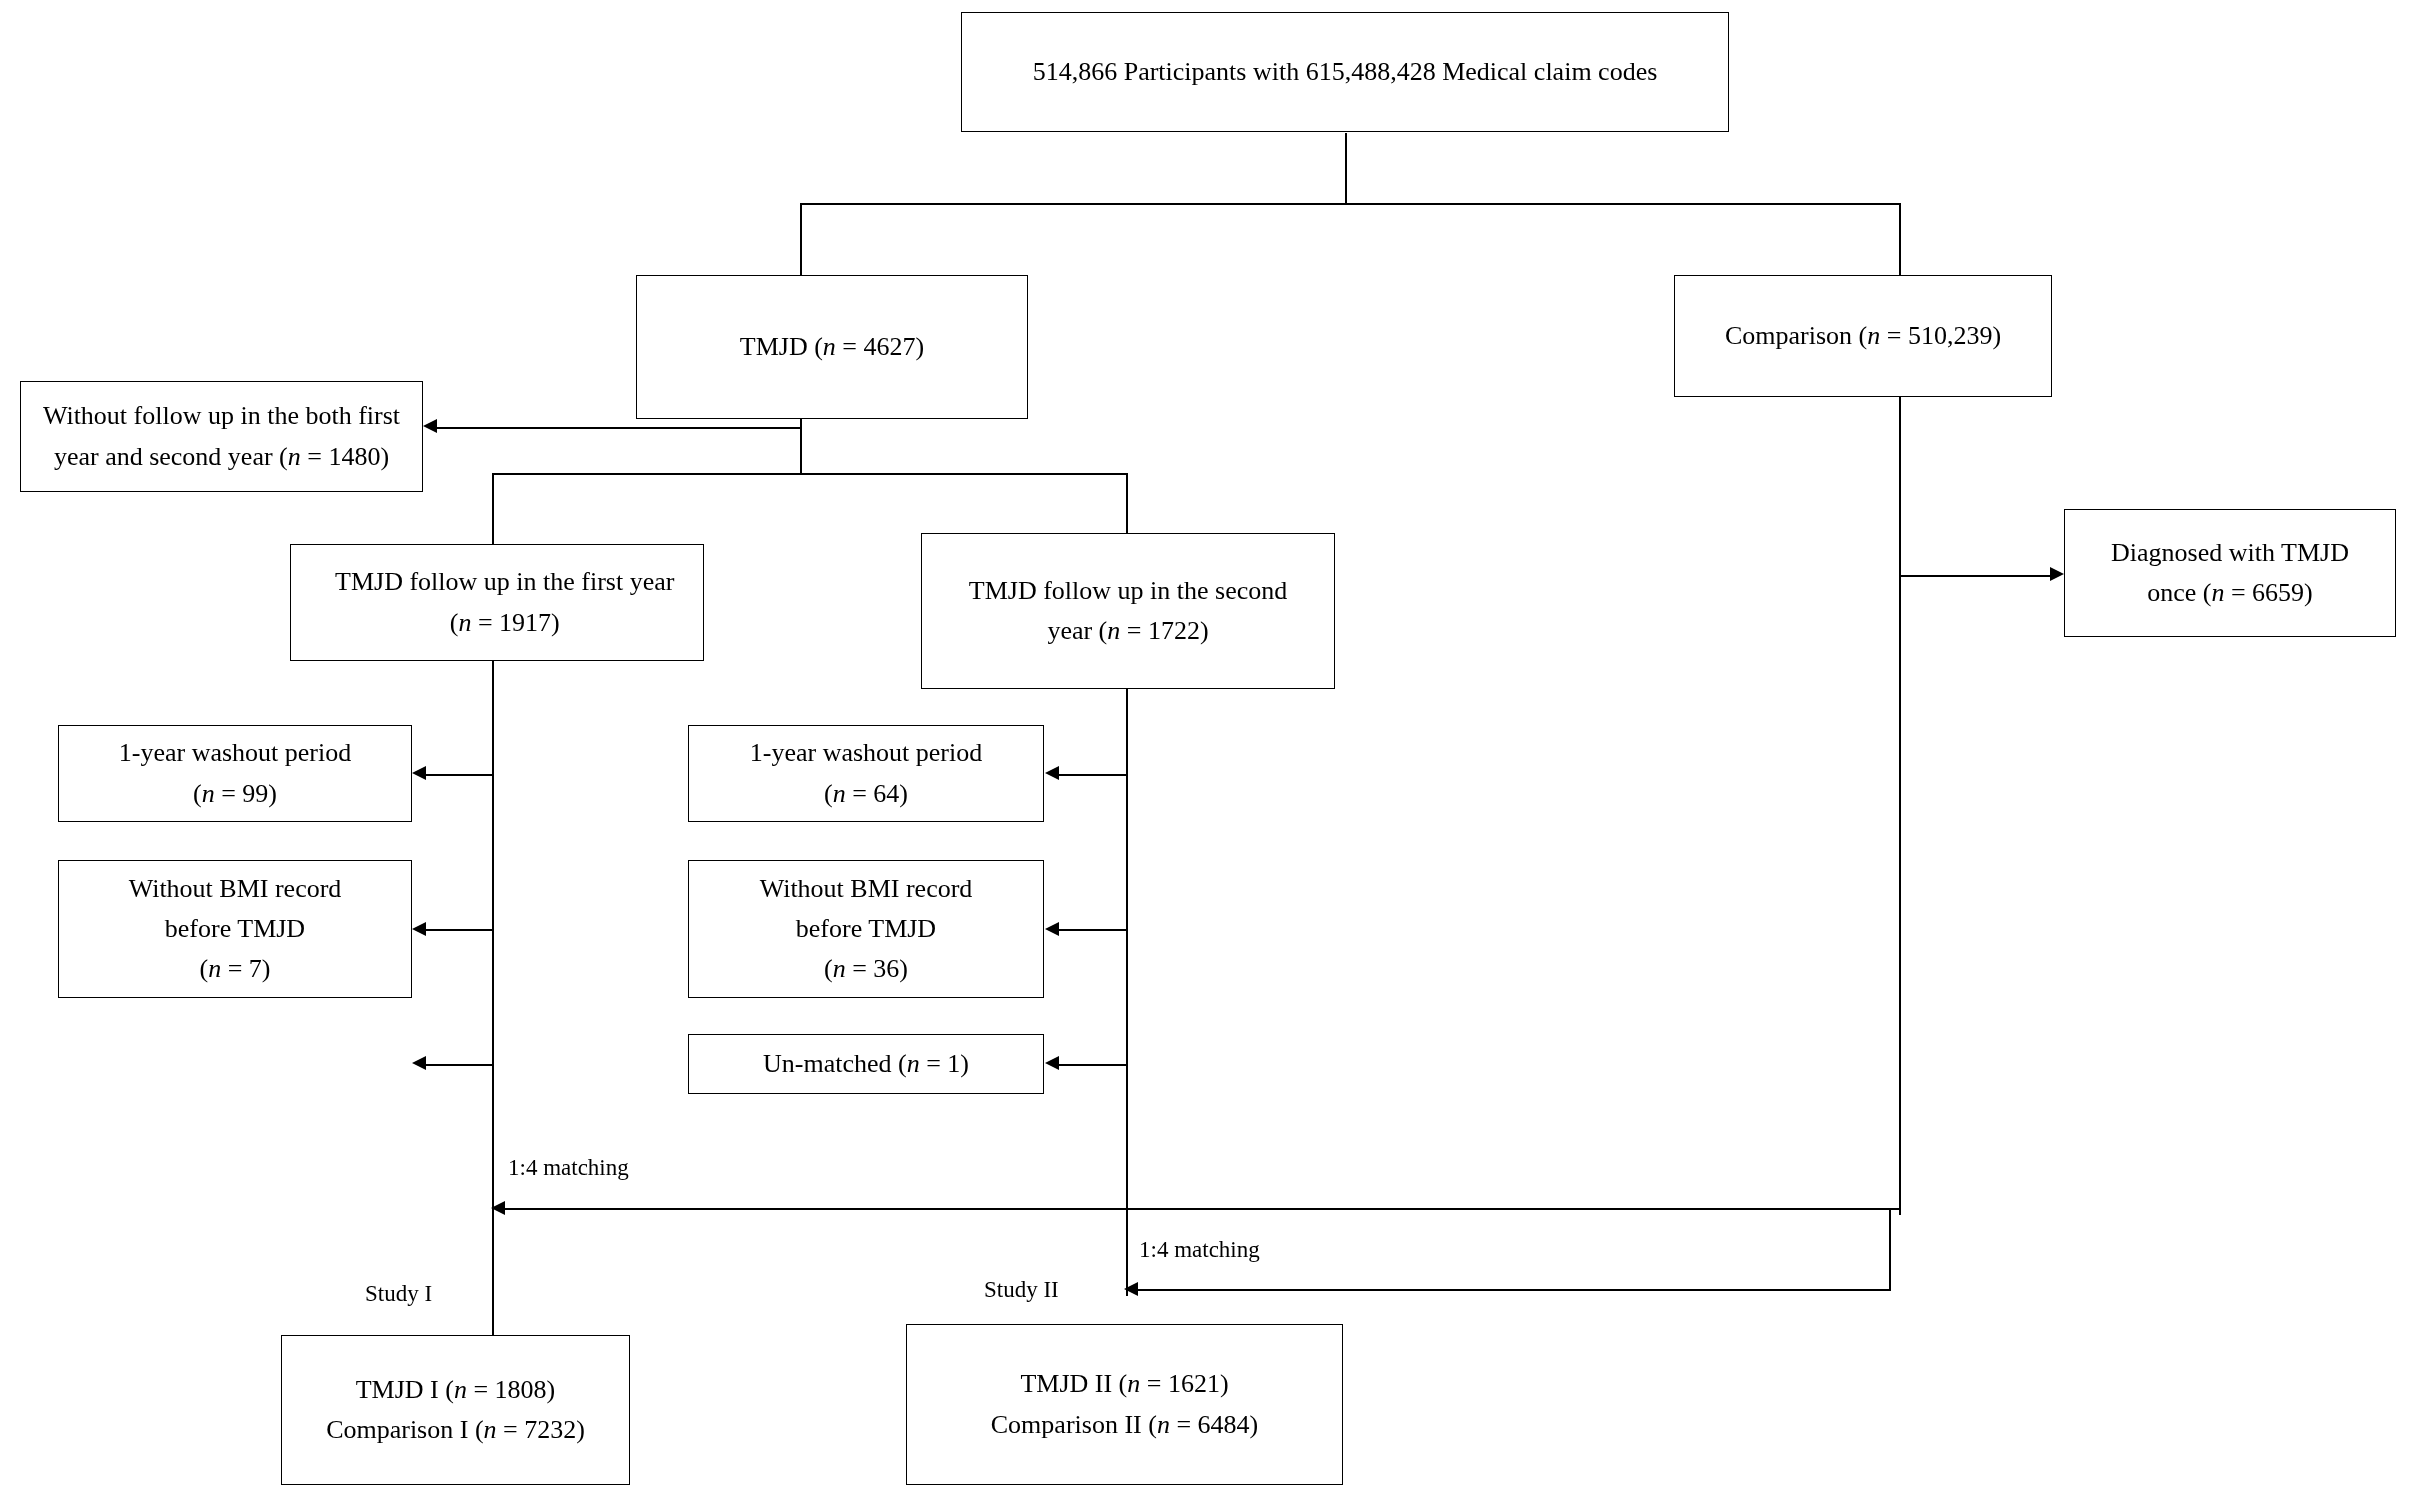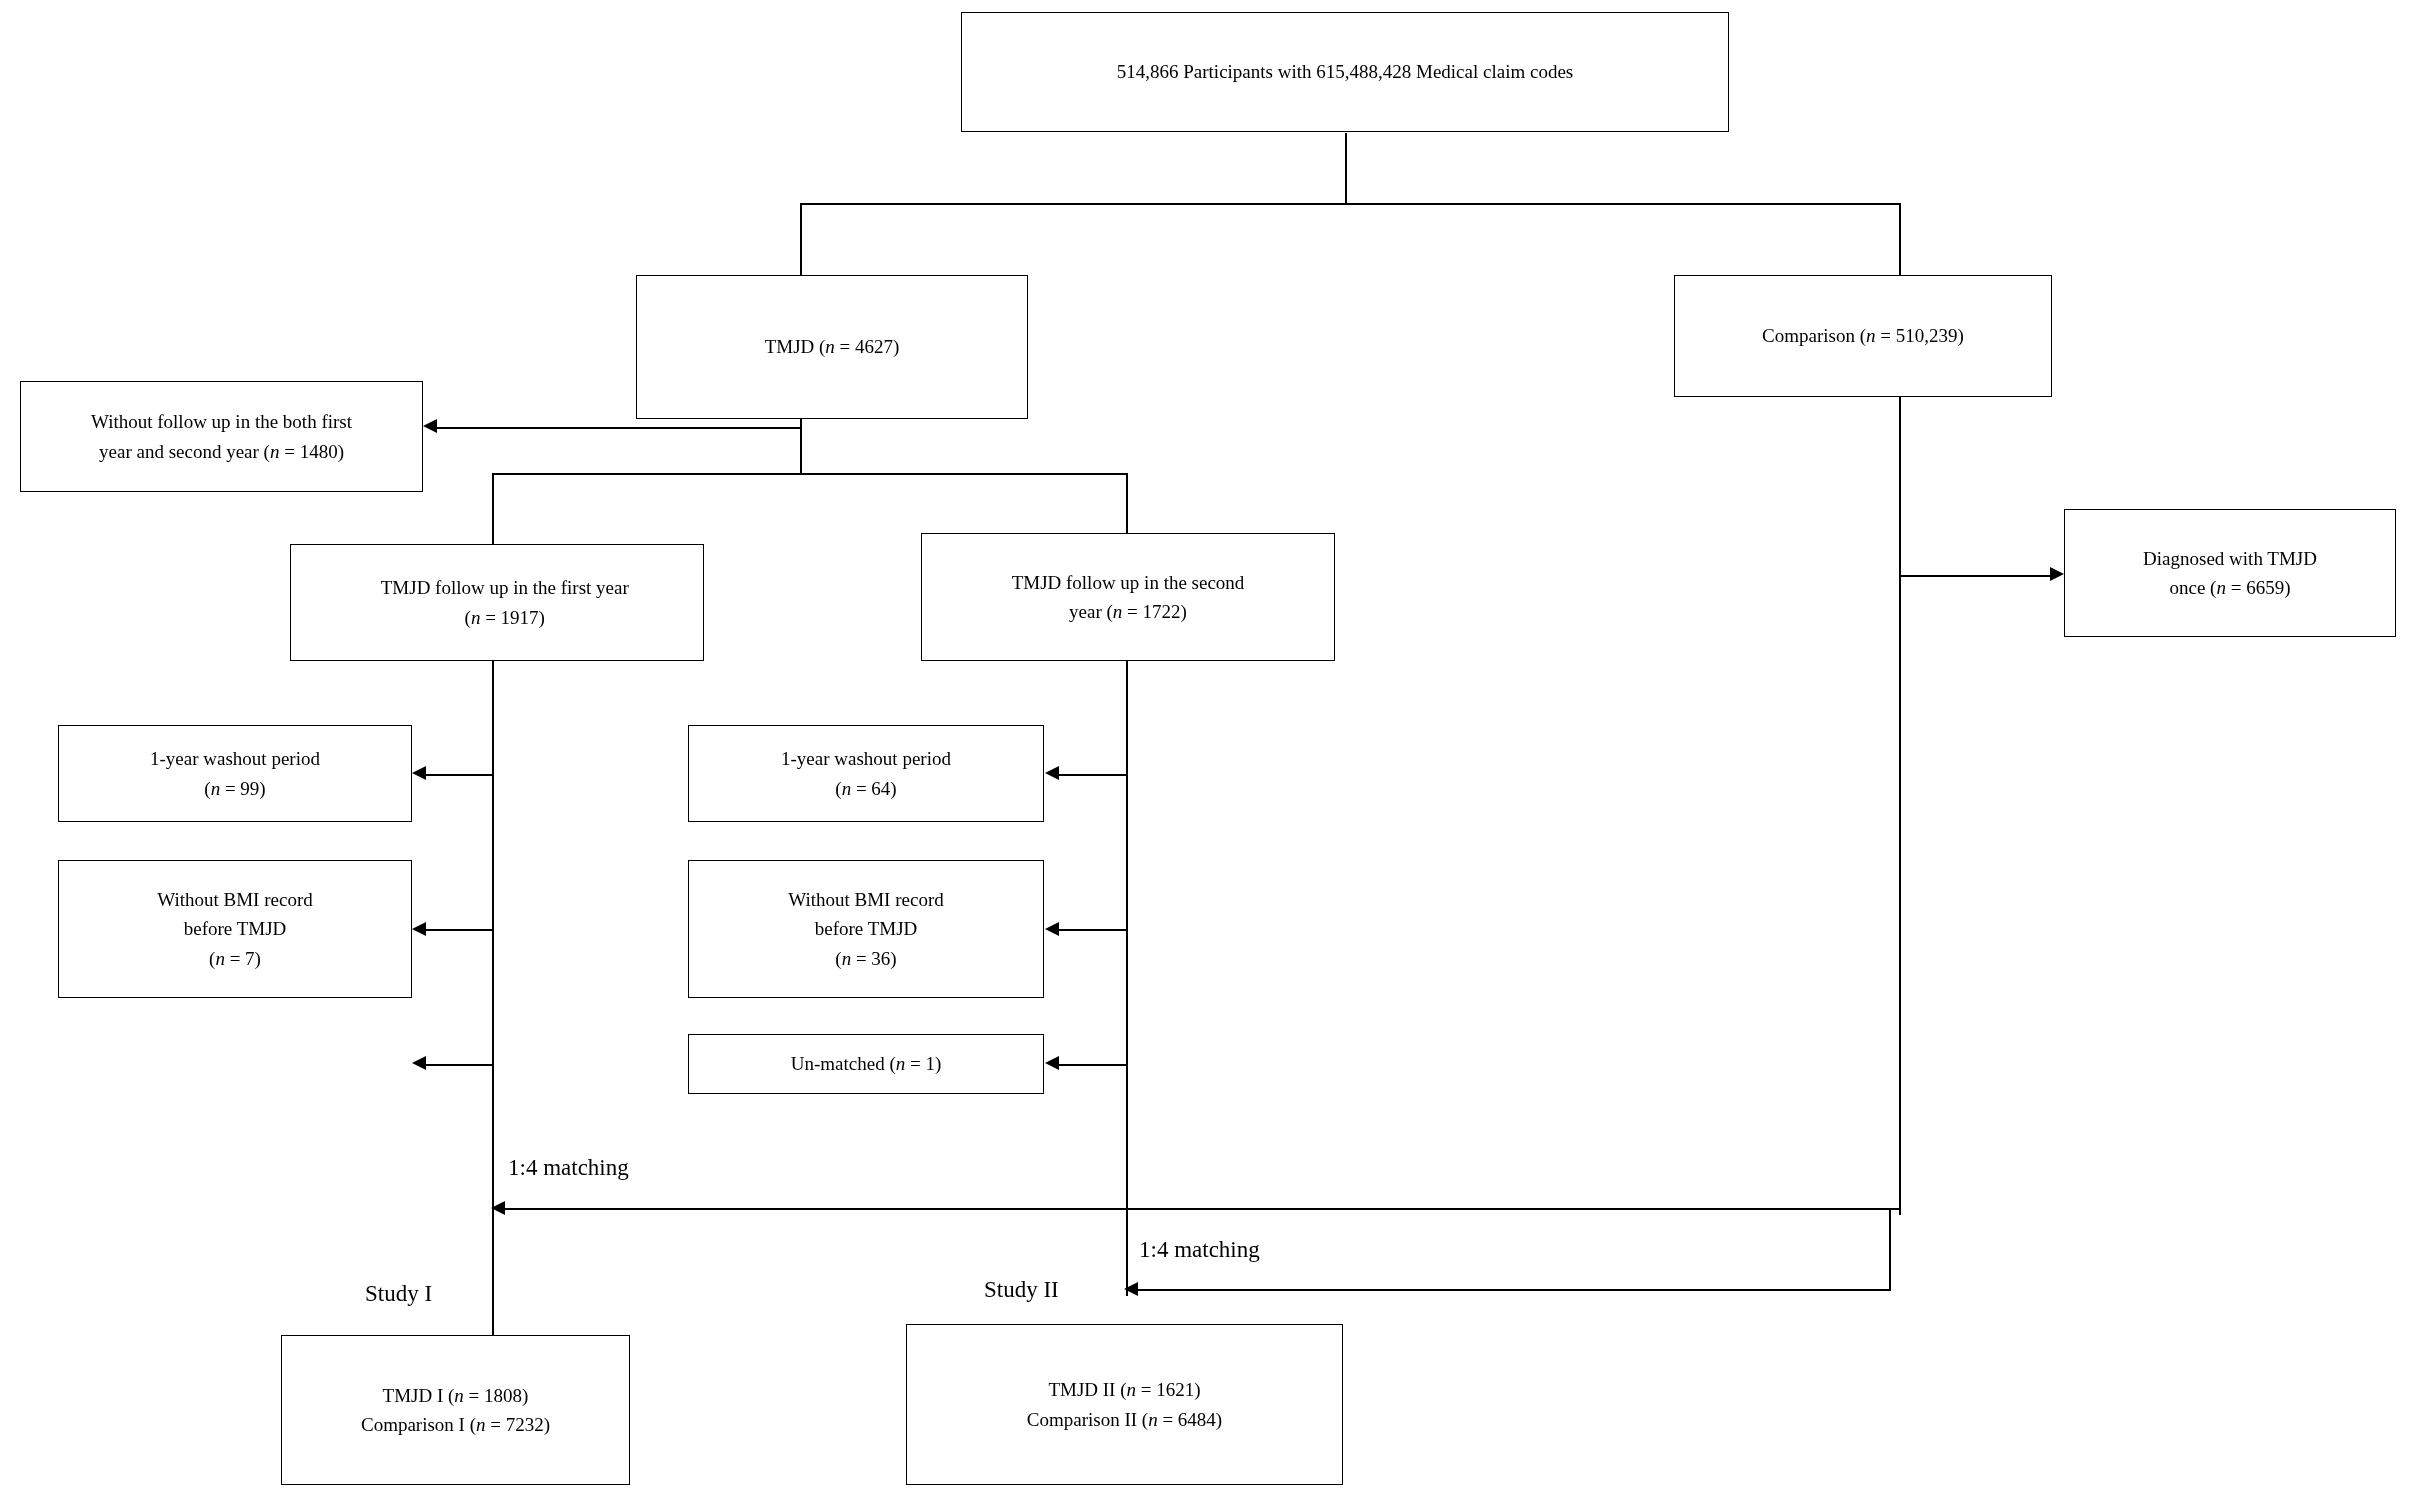--- a/index.html
+++ b/index.html
@@ -21,21 +21,21 @@
     position: absolute;
     border: 1.7px solid #000000;
     background: #ffffff;
     box-sizing: border-box;
     display: flex;
     flex-direction: column;
     align-items: center;
     justify-content: center;
     text-align: center;
     color: #000000;
-    font-size: 19px;
+    font-size: 26px;
     line-height: 1.55;
     padding: 3.3px 5.5px;
   }
   .box .ln {
     white-space: nowrap;
   }
   .lbl {
     position: absolute;
     color: #000000;
     font-size: 23px;
@@ -142,21 +142,21 @@
   <div class="box" style="left:2064px; top:509px; width:332px; height:128px;">
     <span class="ln">Diagnosed with TMJD</span>
     <span class="ln">once (<span class="it">n</span> = 6659)</span>
   </div>
 
   <div class="box" style="left:290px; top:544px; width:414px; height:117px;padding-left:21px;">
     <span class="ln">TMJD follow up in the first year</span>
     <span class="ln">(<span class="it">n</span> = 1917)</span>
   </div>
 
-  <div class="box" style="left:921px; top:533px; width:414px; height:128px;">
+  <div class="box" style="left:921px; top:533px; width:414px; height:156px;">
     <span class="ln">TMJD follow up in the second</span>
     <span class="ln">year (<span class="it">n</span> = 1722)</span>
   </div>
 
   <div class="box" style="left:58px; top:725px; width:354px; height:97px;">
     <span class="ln">1-year washout period</span>
     <span class="ln">(<span class="it">n</span> = 99)</span>
   </div>
 
   <div class="box" style="left:688px; top:725px; width:356px; height:97px;">

